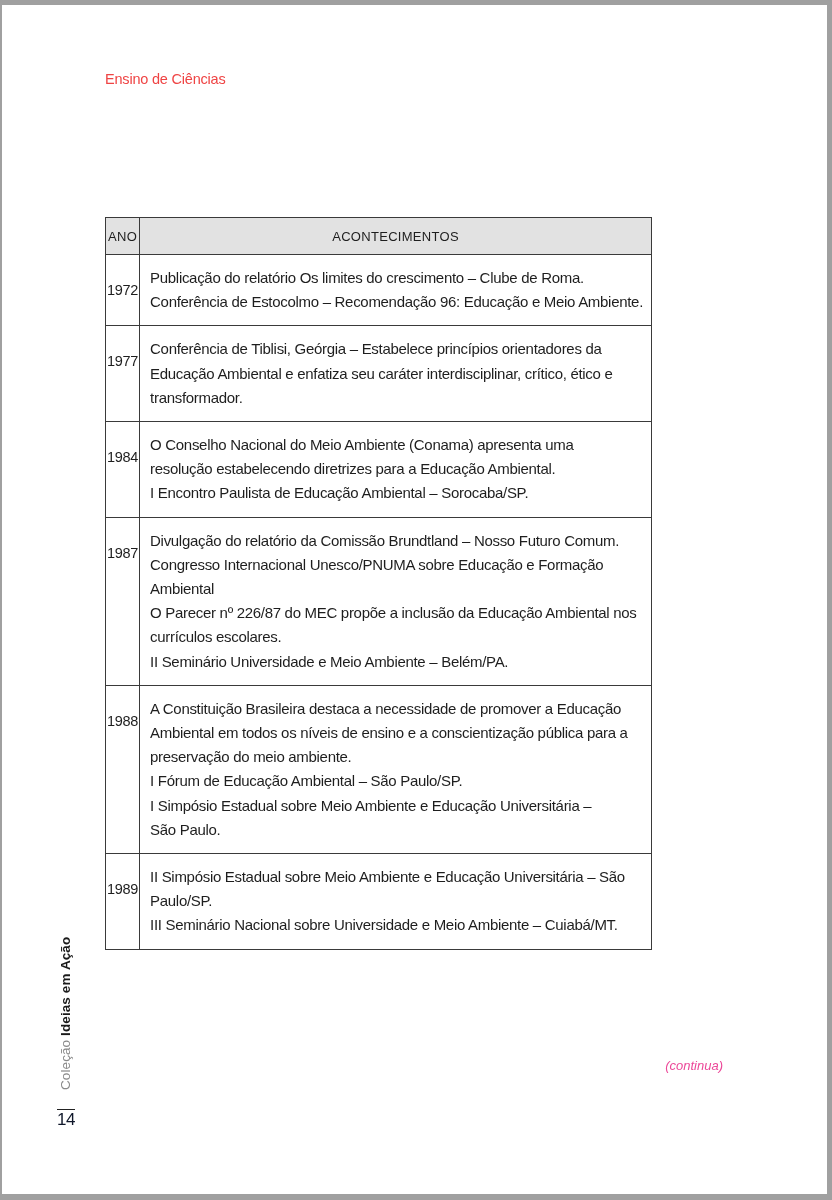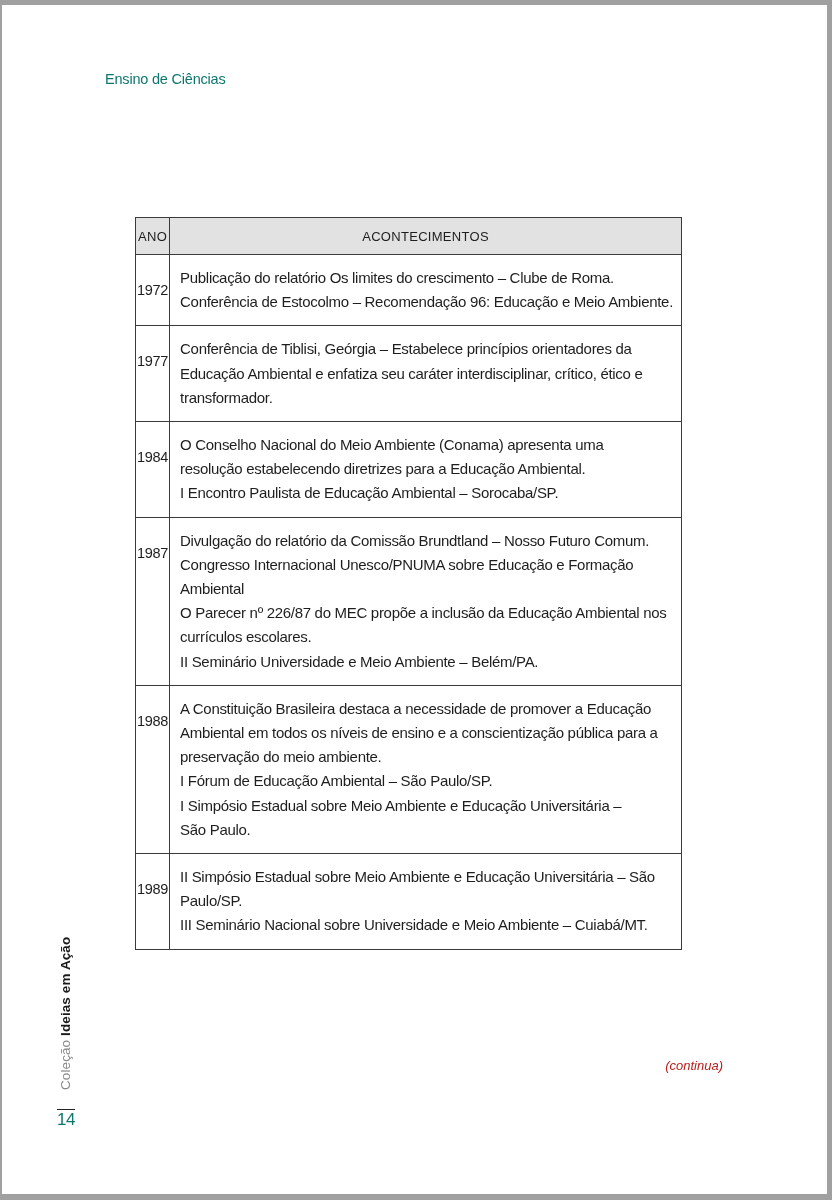--- a/index.html
+++ b/index.html
@@ -15,41 +15,40 @@
       position: absolute;
       left: 2px; top: 5px;
       width: 825px; height: 1189px;
       background: #ffffff;
     }
     .running-header {
       position: absolute;
       left: 103px; top: 66px;
       font-size: 14.5px;
       letter-spacing: -0.2px;
-      color: #0f766e;
+      color: #ef4444;
     }
     .caption {
       position: absolute;
       left: 103px; top: 143px;
       width: 640px;
       font-size: 16.5px;
       line-height: 25px;
       letter-spacing: -0.35px;
       color: #1a1a1a;
     }
     .caption .label { font-weight: bold; margin-right: 6px; }
     table.events {
       position: absolute;
       left: 103px; top: 212px;
       width: 499px;
       border-collapse: collapse;
       font-size: 15px;
       letter-spacing: -0.3px;
       color: #1e1e1e;
-      margin-left: 30px;
     }
     table.events th, table.events td {
       border: 1.5px solid #3a3a3a;
       vertical-align: top;
     }
     table.events th {
       background: #e2e2e2;
       font-weight: normal;
       font-size: 13px;
       letter-spacing: 0.3px;
@@ -68,41 +67,41 @@
       padding: 11px 8px 11px 10px;
       line-height: 24.2px;
     }
     .line { display: block; white-space: nowrap; }
     .ital { }
     .continua {
       position: absolute;
       right: 104px; top: 1053px;
       font-size: 13px;
       font-style: italic;
-      color: #b91c1c;
+      color: #ec4899;
     }
     .side-collection {
       position: absolute;
       left: 56px; top: 1085px;
       transform-origin: left top;
       transform: rotate(-90deg);
       font-size: 13.5px;
       white-space: nowrap;
       letter-spacing: 0.1px;
     }
     .side-collection .light { color: #8a8a8a; }
     .side-collection .bold { font-weight: bold; color: #1a1a1a; }
     .page-number {
       position: absolute;
       left: 55px; top: 1104px;
       font-size: 17px;
       border-top: 1.5px solid #222;
       line-height: 18px;
       padding-top: 1px;
-      color: #0f766e;
+      color: #0f172a;
       letter-spacing: -0.5px;
     }
   </style>
 </head>
 <body>
 
 <div class="page">
   <div class="running-header">Ensino de Ciências</div>
 
 

